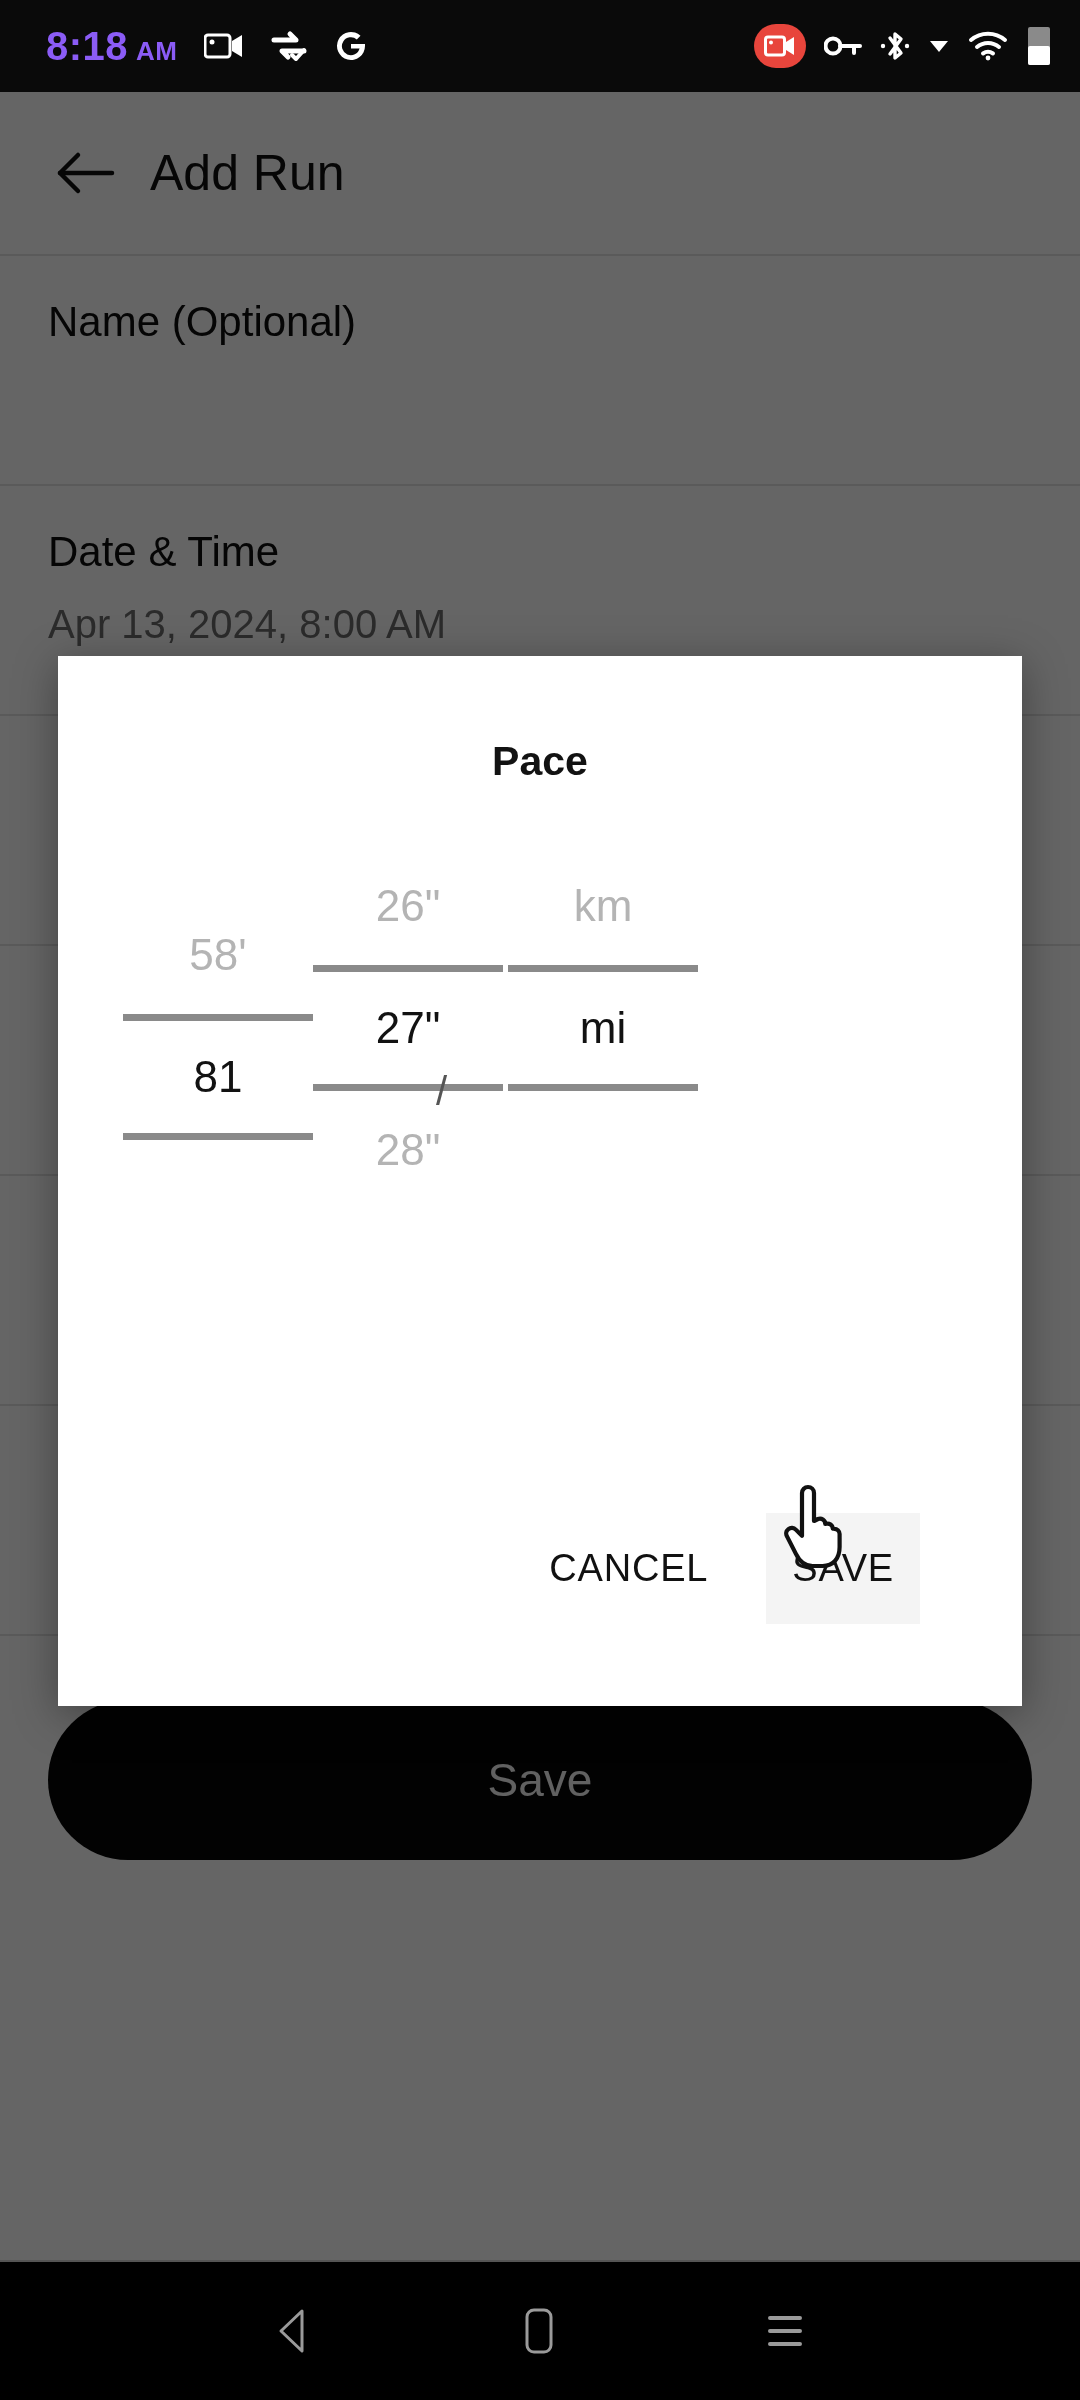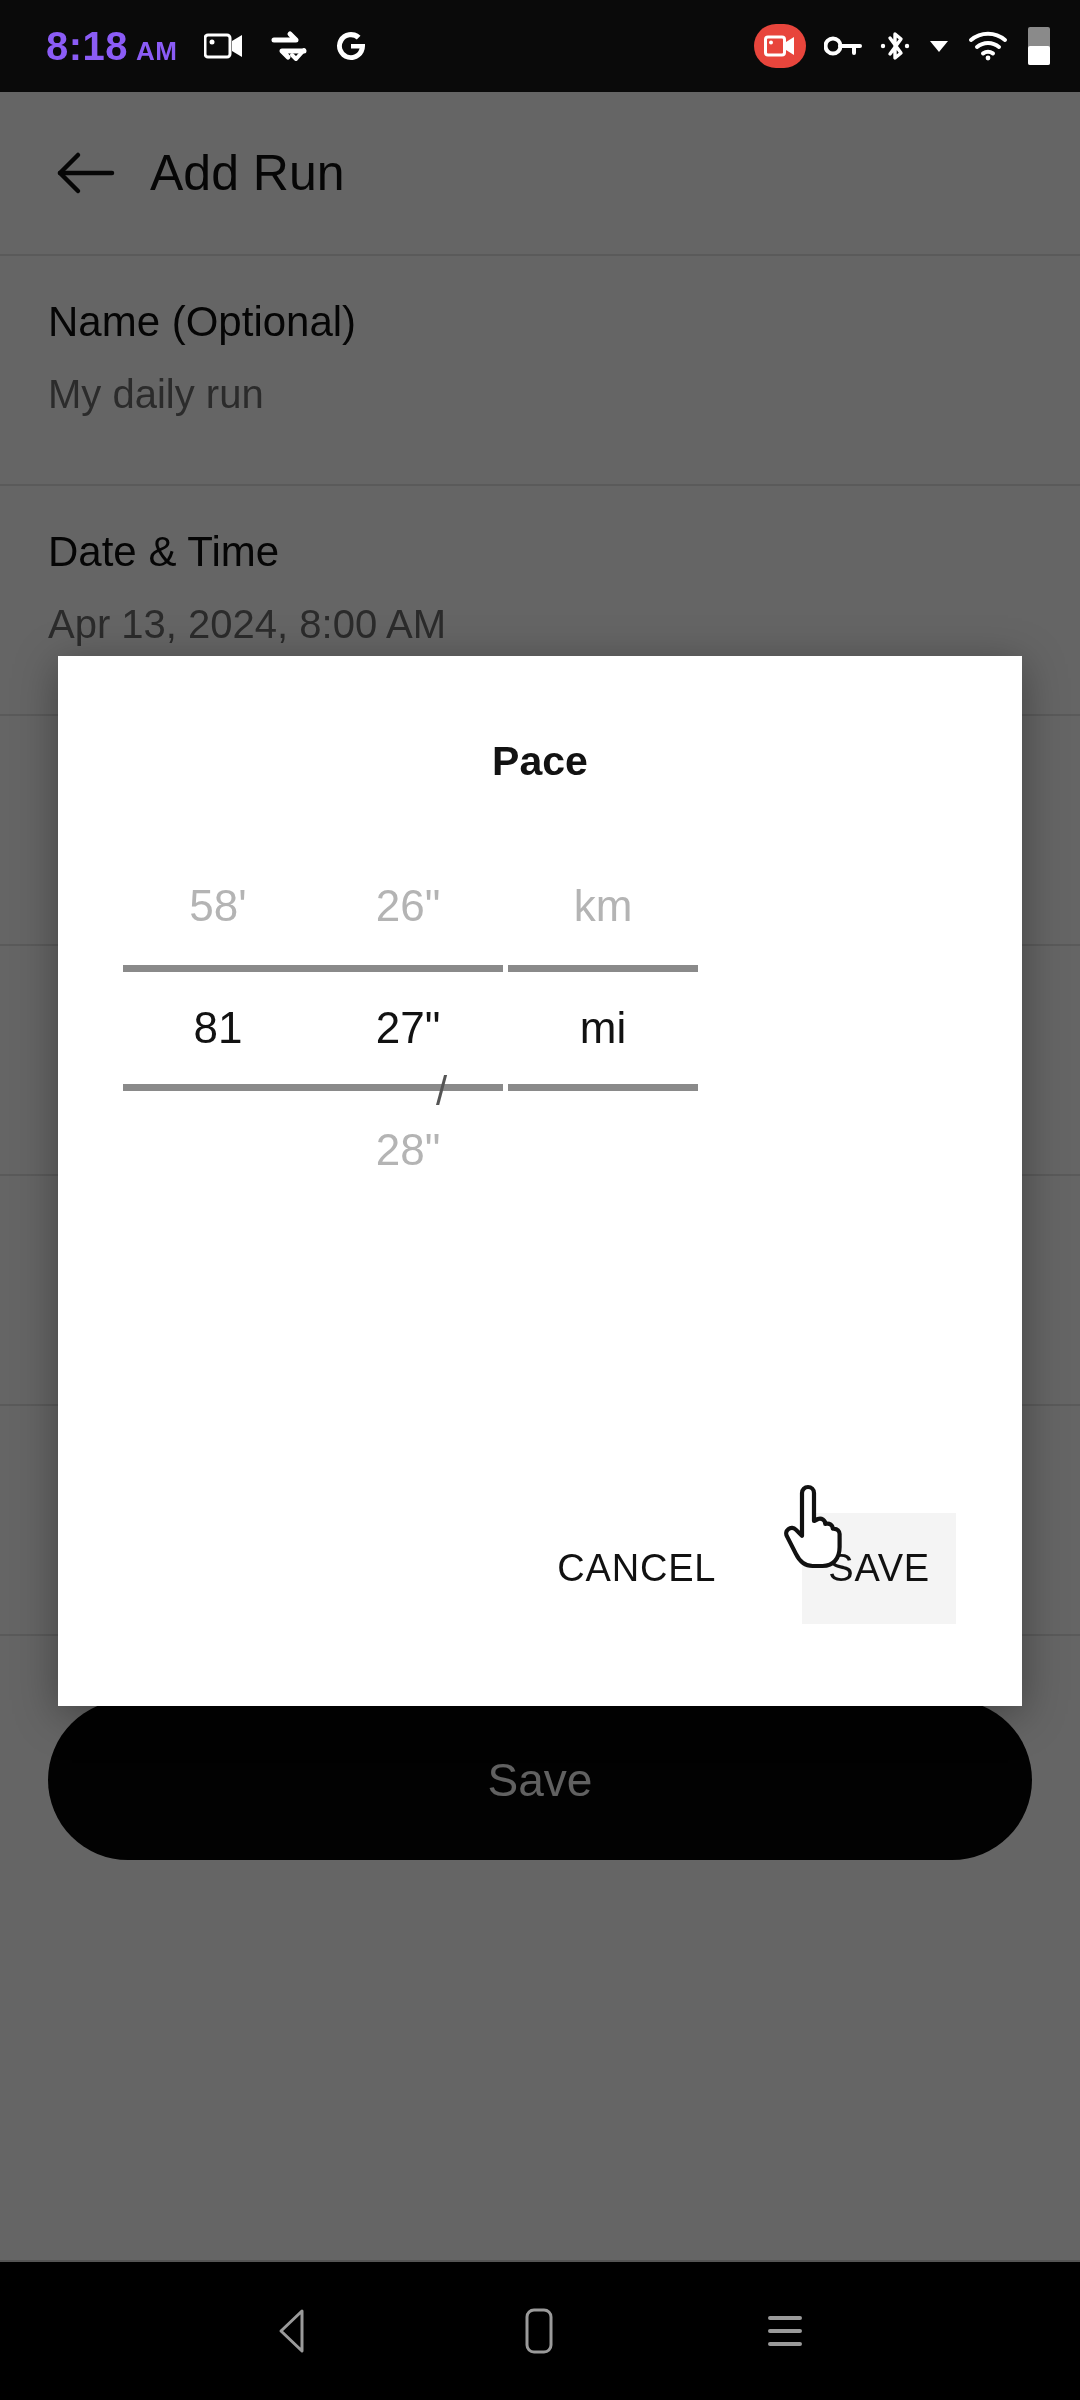--- a/index.html
+++ b/index.html
@@ -87,21 +87,21 @@
 
   .picker{
     position:relative;
     margin-top:62px;
     height:460px;
   }
   .col{
     position:absolute; top:0; width:260px; height:460px;
     display:flex; flex-direction:column; align-items:center;
   }
-  .col-min{ left:30px; }
+  .col-min{ left:30px;justify-content:center; }
   .col-sec{ left:220px; }
   .col-unit{ left:415px; }
 
   .pk-ghost{
     font-size:44px; color:#b4b4b4; height:118px;
     display:flex; align-items:center; justify-content:center; width:100%;
   }
   .pk-rule{ width:190px; height:7px; background:#8a8a8a; }
   .pk-sel{
     font-size:44px; color:#121212; height:112px;
@@ -110,21 +110,21 @@
   .pk-blank{ height:118px; }
 
   .slash{
     position:absolute; left:378px; top:222px;
     font-size:40px; color:#555;
   }
 
   .dlg-actions{
     position:absolute; left:0; bottom:0; width:100%;
     display:flex; align-items:center; justify-content:flex-end;
-    gap:60px; padding:0 66px 82px 0;
+    gap:32px; padding:0 102px 82px 0;
   }
   .dlg-btn{
     font-size:38px; letter-spacing:.8px; color:#111; font-weight:400;
     padding:34px 26px; background:transparent;
   }
   .dlg-btn.hovered{ background:#f4f4f4; }
 
   .cursor{
     position:absolute; left:780px; top:1483px; z-index:20;
     pointer-events:none;
@@ -211,21 +211,20 @@
         <path d="M58 23 H6" stroke="#111" stroke-width="4.5" stroke-linecap="round"></path>
         <path d="M24 5 L6 23 L24 41" fill="none" stroke="#111" stroke-width="4.5" stroke-linecap="round" stroke-linejoin="round"></path>
       </svg>
     </span>
     <span class="appbar-title">Add Run</span>
   </div>
 
   <div class="form">
     <div class="field">
       <div class="field-label">Name (Optional)</div>
-      <div class="field-value">My daily run</div>
     </div>
     <div class="field">
       <div class="field-label">Date &amp; Time</div>
       <div class="field-value">Apr 13, 2024, 8:00 AM</div>
     </div>
     <div class="field"></div>
     <div class="field"></div>
     <div class="field"></div>
     <div class="field"></div>
   </div>

